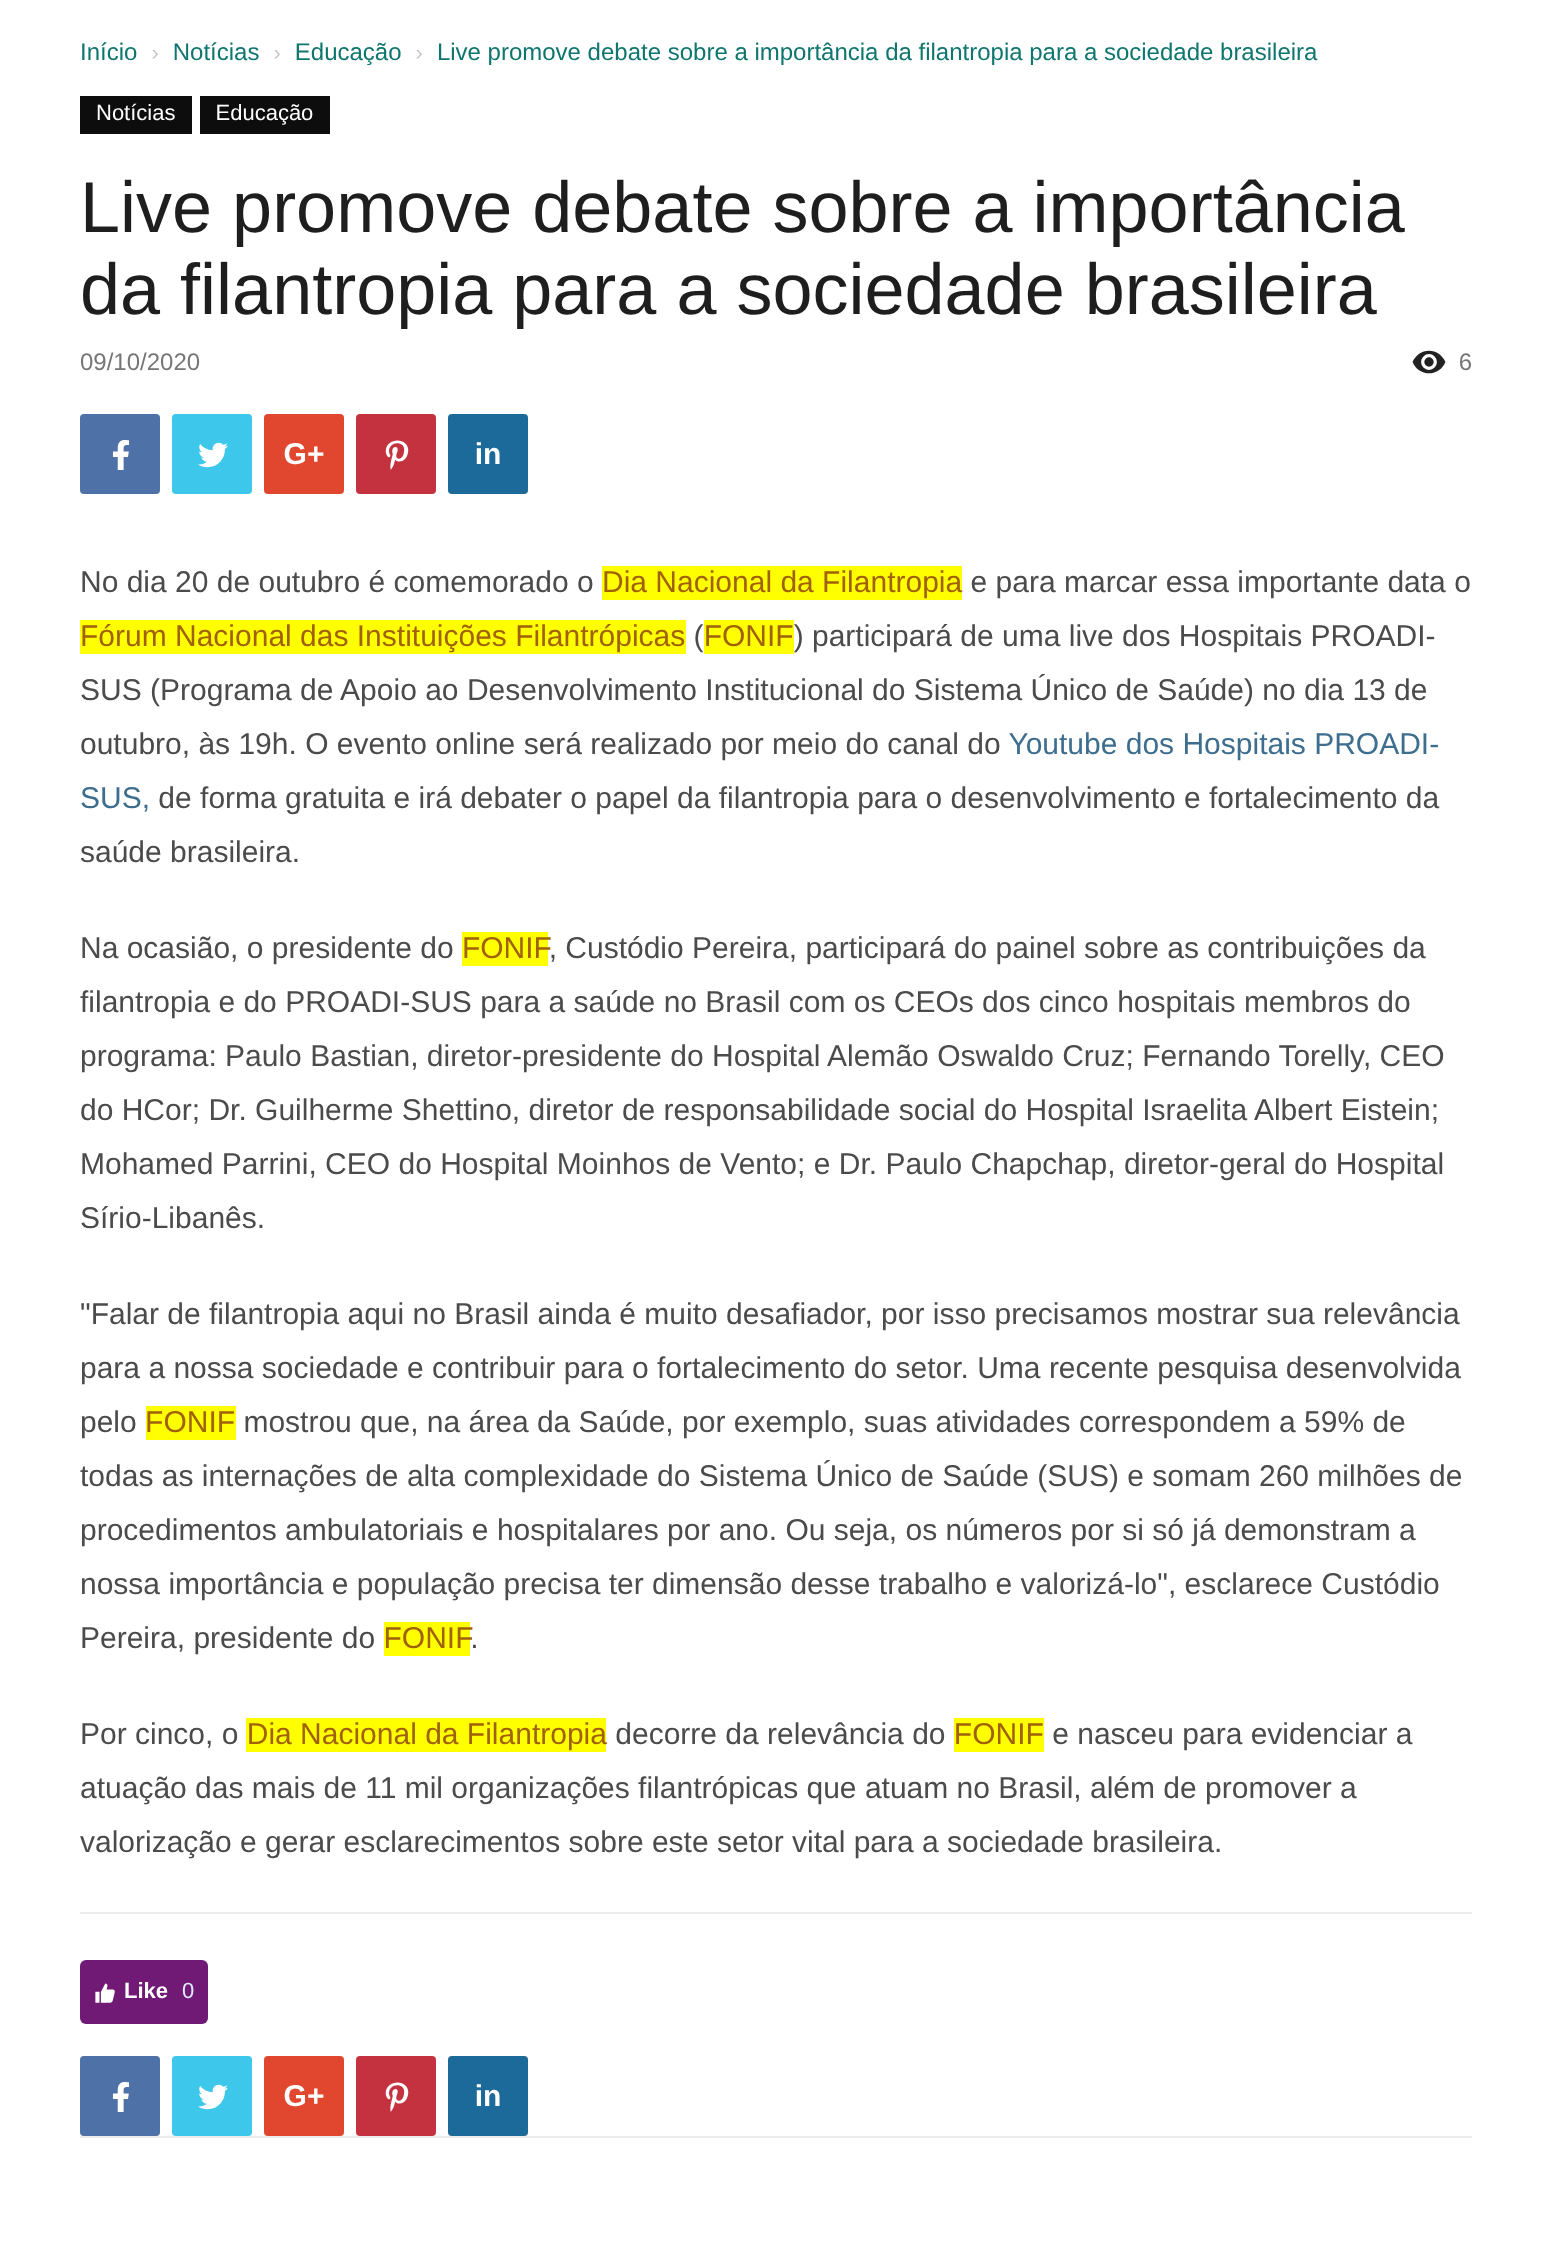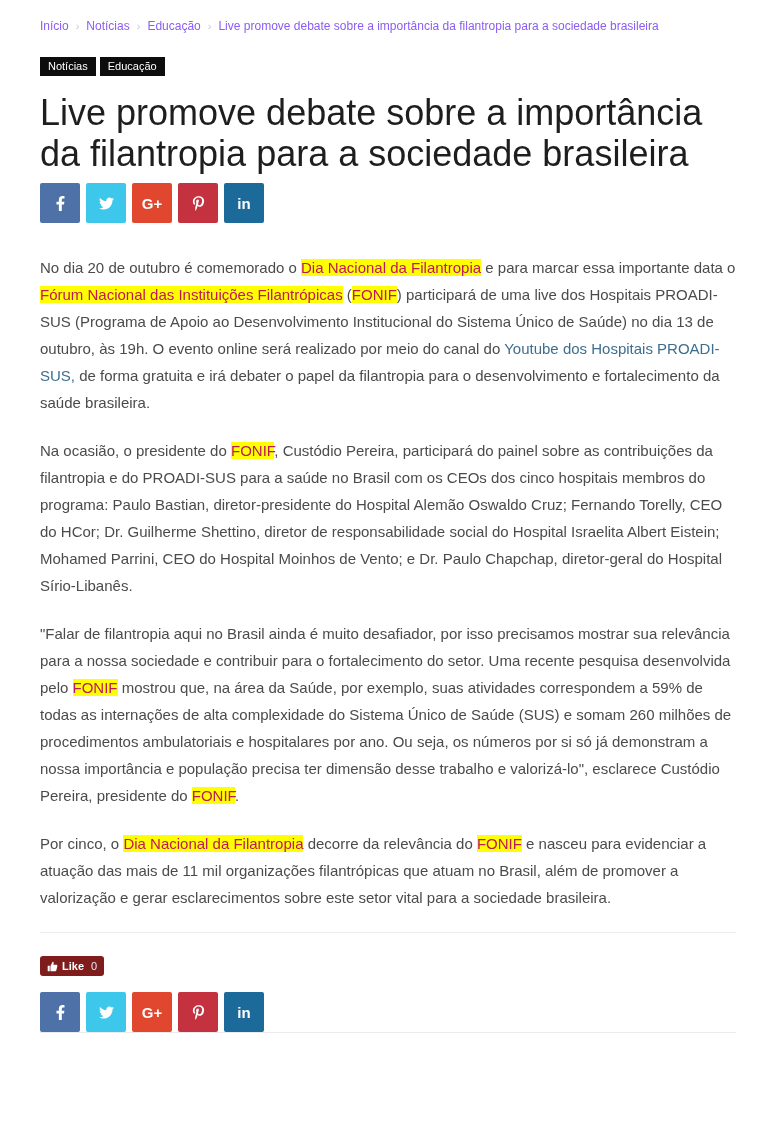--- a/index.html
+++ b/index.html
@@ -2,70 +2,79 @@
 <html lang="pt"><head>
 <meta charset="utf-8">
 <style>
   * { box-sizing: border-box; }
   html, body { margin: 0; padding: 0; background: #ffffff; }
   body { font-family: "Liberation Sans", sans-serif; color: #4b4b4b; }
   .page { width: 777px; min-height: 1127px; margin: 0 auto; padding: 19px 41px 40px 40px; background: #fff; }
 
   
   .breadcrumb { font-size: 12px; color: #bcbcbc; line-height: 15px; white-space: nowrap; overflow: hidden; }
-  .breadcrumb .crumb { color: #8b5cf6; text-decoration: none; }
+  .breadcrumb .crumb { color: #0f766e; text-decoration: none; }
   .breadcrumb .sep { margin: 0 7px; color: #c6c6c6; font-size: 11px; }
 
   
-  .tags { margin-top: 22px; }
+  .tags { margin-top: 12px; }
   .tag { display: inline-block; background: #0d0d0d; color: #fff; font-size: 11px; line-height: 11px;
          padding: 4px 8px 4px; margin-right: 4px; text-decoration: none; }
 
   
   h1.title { font-size: 36px; font-weight: 400; color: #1e1e1e; line-height: 41px; margin: 16px 0 9px; }
   .meta { display: flex; justify-content: space-between; align-items: center; font-size: 12px; color: #767676; margin-bottom: 19px; }
   .views { display: inline-flex; align-items: center; gap: 6px; color: #767676; }
   .views svg { width: 17px; height: 12px; fill: #222; display: block; }
 
   
   .share-row { display: flex; gap: 6px; }
   .share-btn { width: 40px; height: 40px; border: none; border-radius: 2px; padding: 0;
                display: flex; align-items: center; justify-content: center; cursor: pointer; }
   .share-btn svg { width: 15px; height: 15px; fill: #ffffff; display: block; }
   .share-btn .glyph { color: #fff; font-weight: bold; font-size: 15px; line-height: 15px; letter-spacing: 0; }
 
   
   .article-body { margin-top: 31px; }
   .article-body p { font-size: 15px; line-height: 27px; color: #4b4b4b; margin: 0 0 21px; }
-  .hl { background: #ffff00; color: #be185d; }
+  .hl { background: #ffff00; color: #a16207; }
   a.link { color: #3e6e8e; text-decoration: none; }
 
   hr.divider { border: none; border-top: 1px solid #ececec; margin: 0; }
   .hr-1 { margin-top: 41px; }
   .hr-2 { margin-top: 20px; }
 
   
   .like-row { margin: 23px 0 16px; }
-  .like-btn { background: #7f1d1d; color: #fff; border: none; border-radius: 3px; height: 20px;
+  .like-btn { background: #701a75; color: #fff; border: none; border-radius: 3px; height: 20px;
               display: inline-flex; align-items: center; gap: 4px; font-size: 11px; font-weight: bold;
-              padding: 4px 7px; cursor: pointer; font-family: "Liberation Sans", sans-serif; }
+              padding: 16px 7px; cursor: pointer; font-family: "Liberation Sans", sans-serif; }
   .like-btn svg { width: 11px; height: 11px; fill: #fff; display: block; }
   .like-count { font-weight: normal; color: #dfe9ff; margin-left: 3px; font-size: 11px; }
 </style>
 </head>
 <body>
 
 <div class="page">
 
   <nav class="breadcrumb"><a href="#" class="crumb">Início</a><span class="sep">›</span><a href="#" class="crumb">Notícias</a><span class="sep">›</span><a href="#" class="crumb">Educação</a><span class="sep">›</span><span class="crumb">Live promove debate sobre a importância da filantropia para a sociedade brasileira</span></nav>
 
   <div class="tags"><a href="#" class="tag">Notícias</a><a href="#" class="tag">Educação</a></div>
 
   <h1 class="title">Live promove debate sobre a importância da filantropia para a sociedade brasileira</h1>
 
+  <div class="meta">
+    <span class="date">09/10/2020</span>
+    <span class="views">
+      <svg viewBox="0 0 24 16" aria-hidden="true">
+        <path d="M12 0C6.9 0 2.5 3.1 0.4 8 2.5 12.9 6.9 16 12 16s9.5-3.1 11.6-8C21.5 3.1 17.1 0 12 0zm0 13.6A5.6 5.6 0 1 1 12 2.4a5.6 5.6 0 0 1 0 11.2zm0-8.9a3.3 3.3 0 1 0 0 6.6 3.3 3.3 0 0 0 0-6.6z"></path>
+      </svg>
+      <span>6</span>
+    </span>
+  </div>
 
   <div class="share-row">
       <button class="share-btn" style="background: rgb(78, 113, 168);">
         <svg viewBox="0 0 320 512">
           <path d="M279.14 288l14.22-92.66h-88.91v-60.13c0-25.35 12.42-50.06 52.24-50.06h40.42V6.26S260.43 0 225.36 0c-73.22 0-121.08 44.38-121.08 124.72v70.62H22.89V288h81.39v224h100.17V288z"></path>
         </svg>
       </button>
       <button class="share-btn" style="background: rgb(61, 199, 234);">
         <svg viewBox="0 0 512 512">
           <path d="M459.37 151.716c.325 4.548.325 9.097.325 13.645 0 138.72-105.583 298.558-298.558 298.558-59.452 0-114.68-17.219-161.137-47.106 8.447.974 16.568 1.299 25.34 1.299 49.055 0 94.213-16.568 130.274-44.832-46.132-.975-84.792-31.188-98.112-72.772 6.498.974 12.995 1.624 19.818 1.624 9.421 0 18.843-1.3 27.614-3.573-48.081-9.747-84.143-51.98-84.143-102.985v-1.299c13.969 7.797 30.214 12.67 47.431 13.319-28.264-18.843-46.781-51.005-46.781-87.391 0-19.492 5.197-37.36 14.294-52.954 51.655 63.675 129.3 105.258 216.365 109.807-1.624-7.797-2.599-15.918-2.599-24.04 0-57.828 46.782-104.934 104.934-104.934 30.213 0 57.502 12.67 76.67 33.137 23.715-4.548 46.456-13.32 66.599-25.34-7.798 24.366-24.366 44.833-46.132 57.827 21.117-2.273 41.584-8.122 60.426-16.243-14.292 20.791-32.161 39.308-52.628 54.253z"></path>

